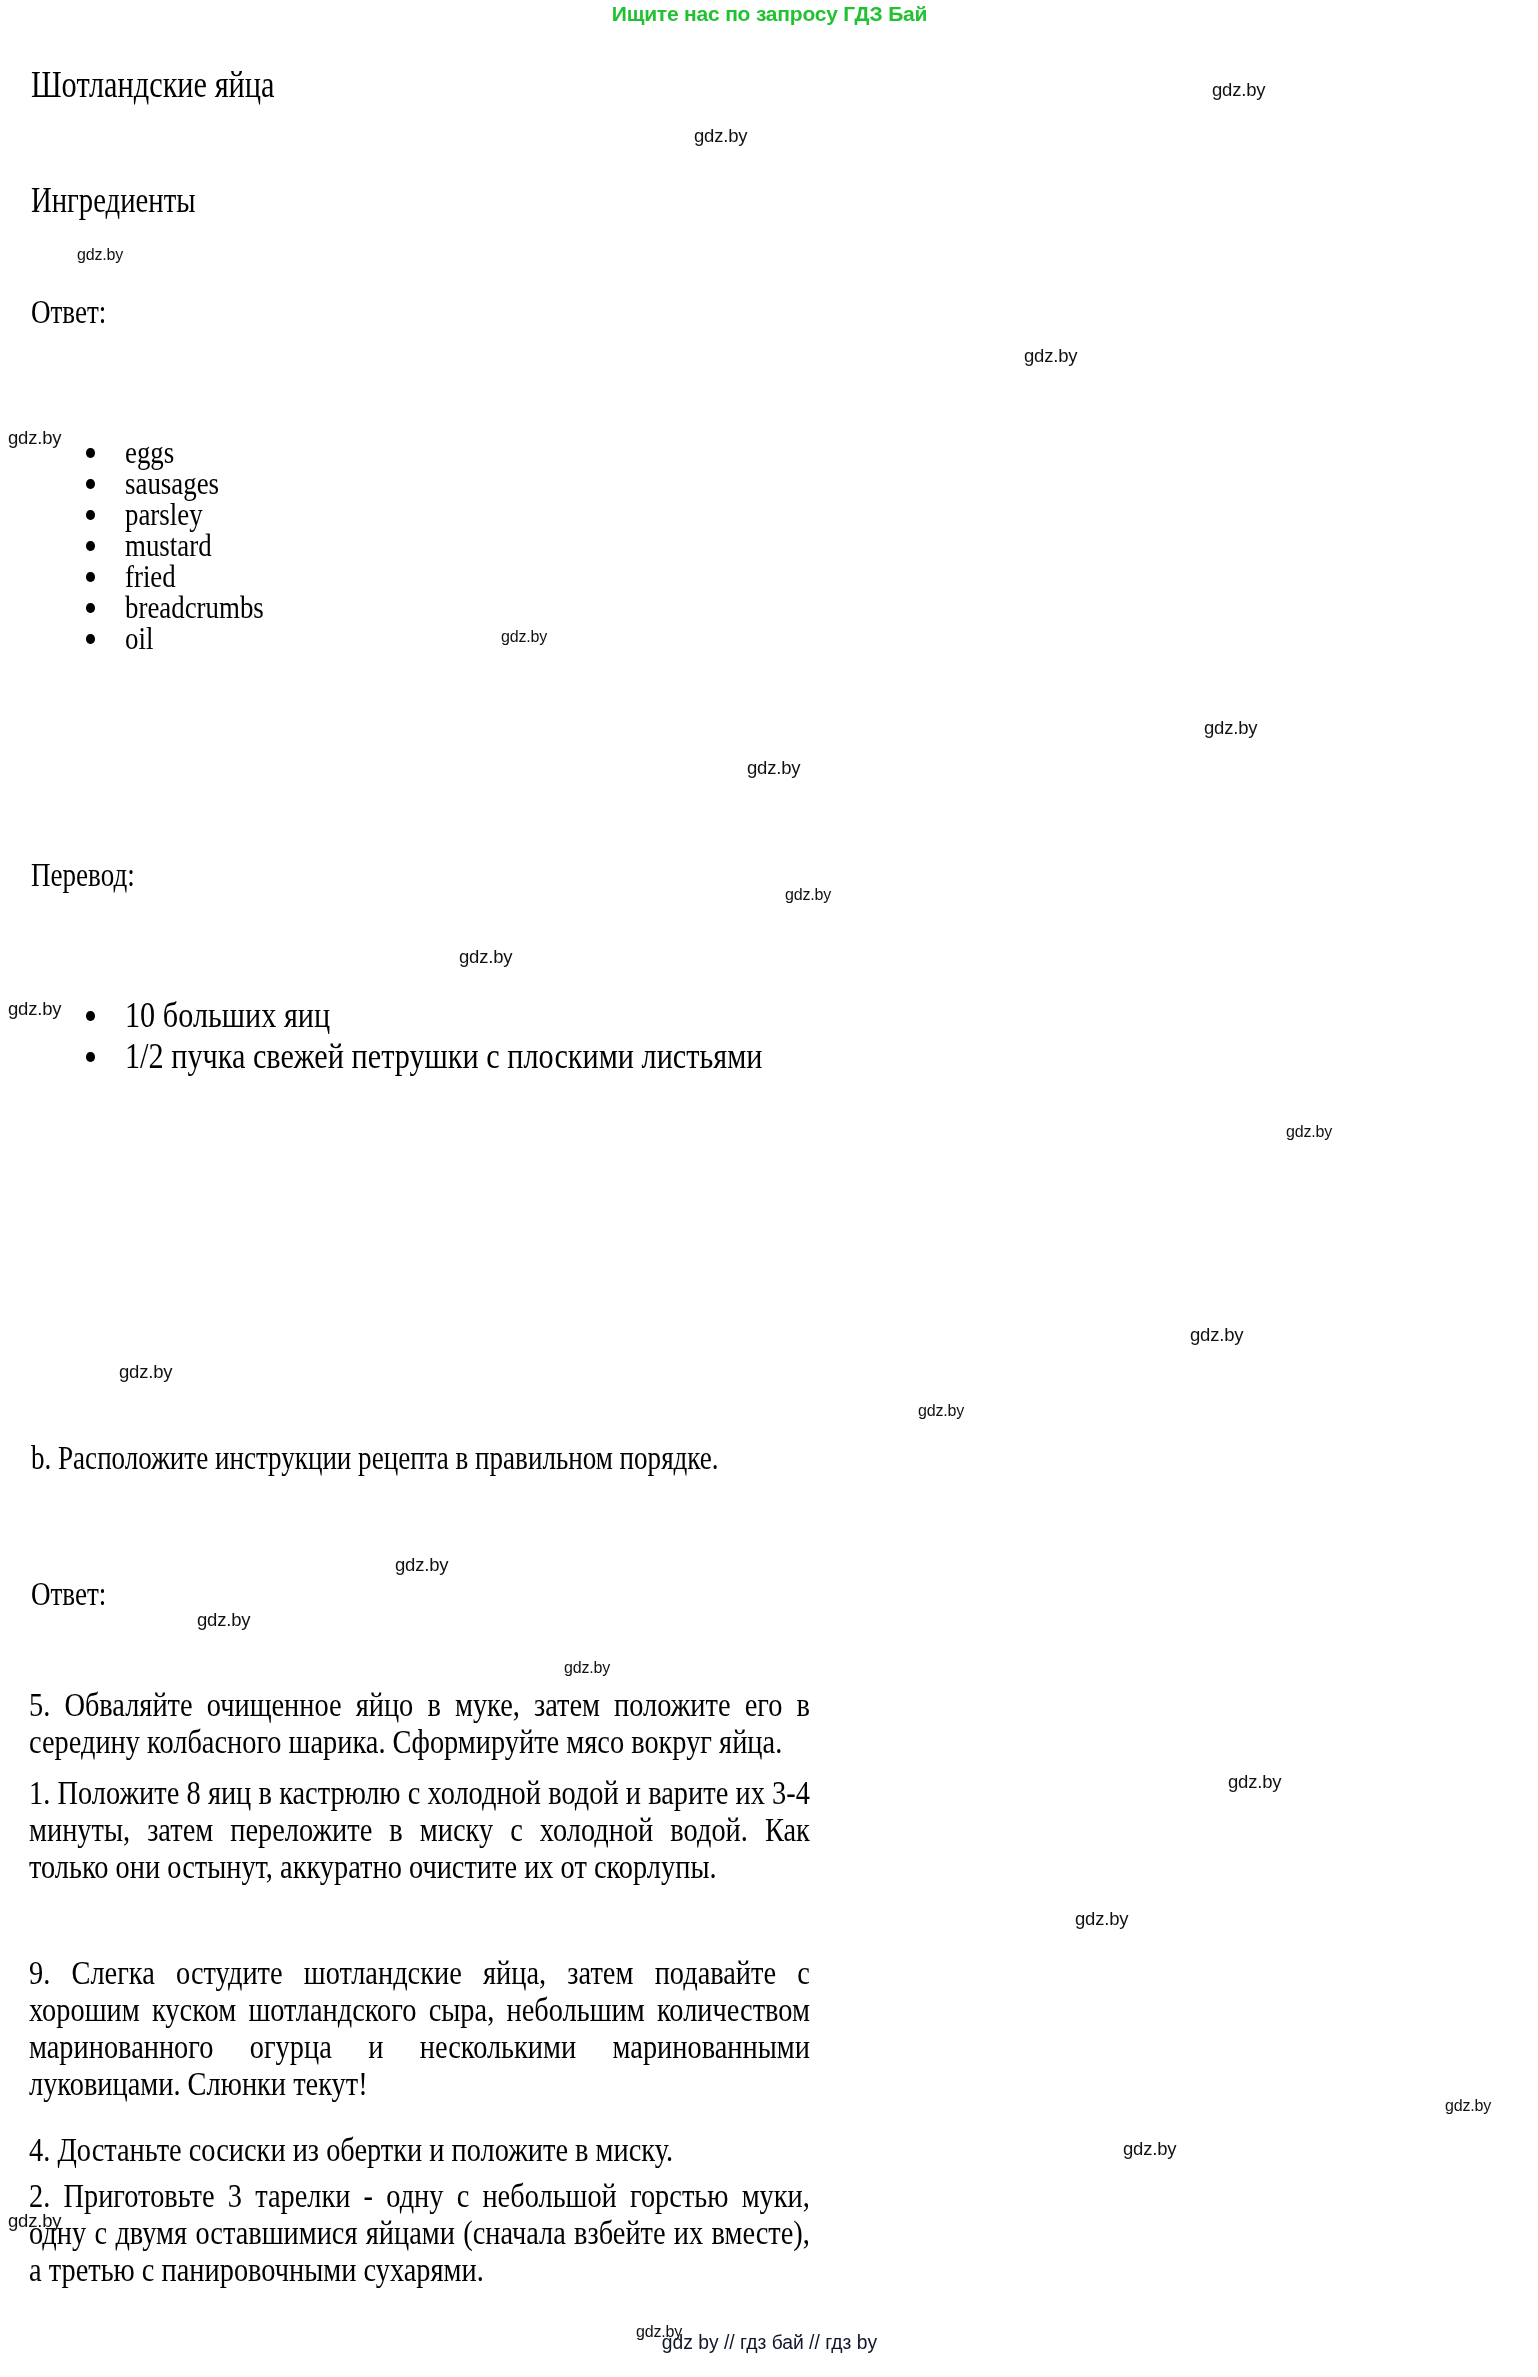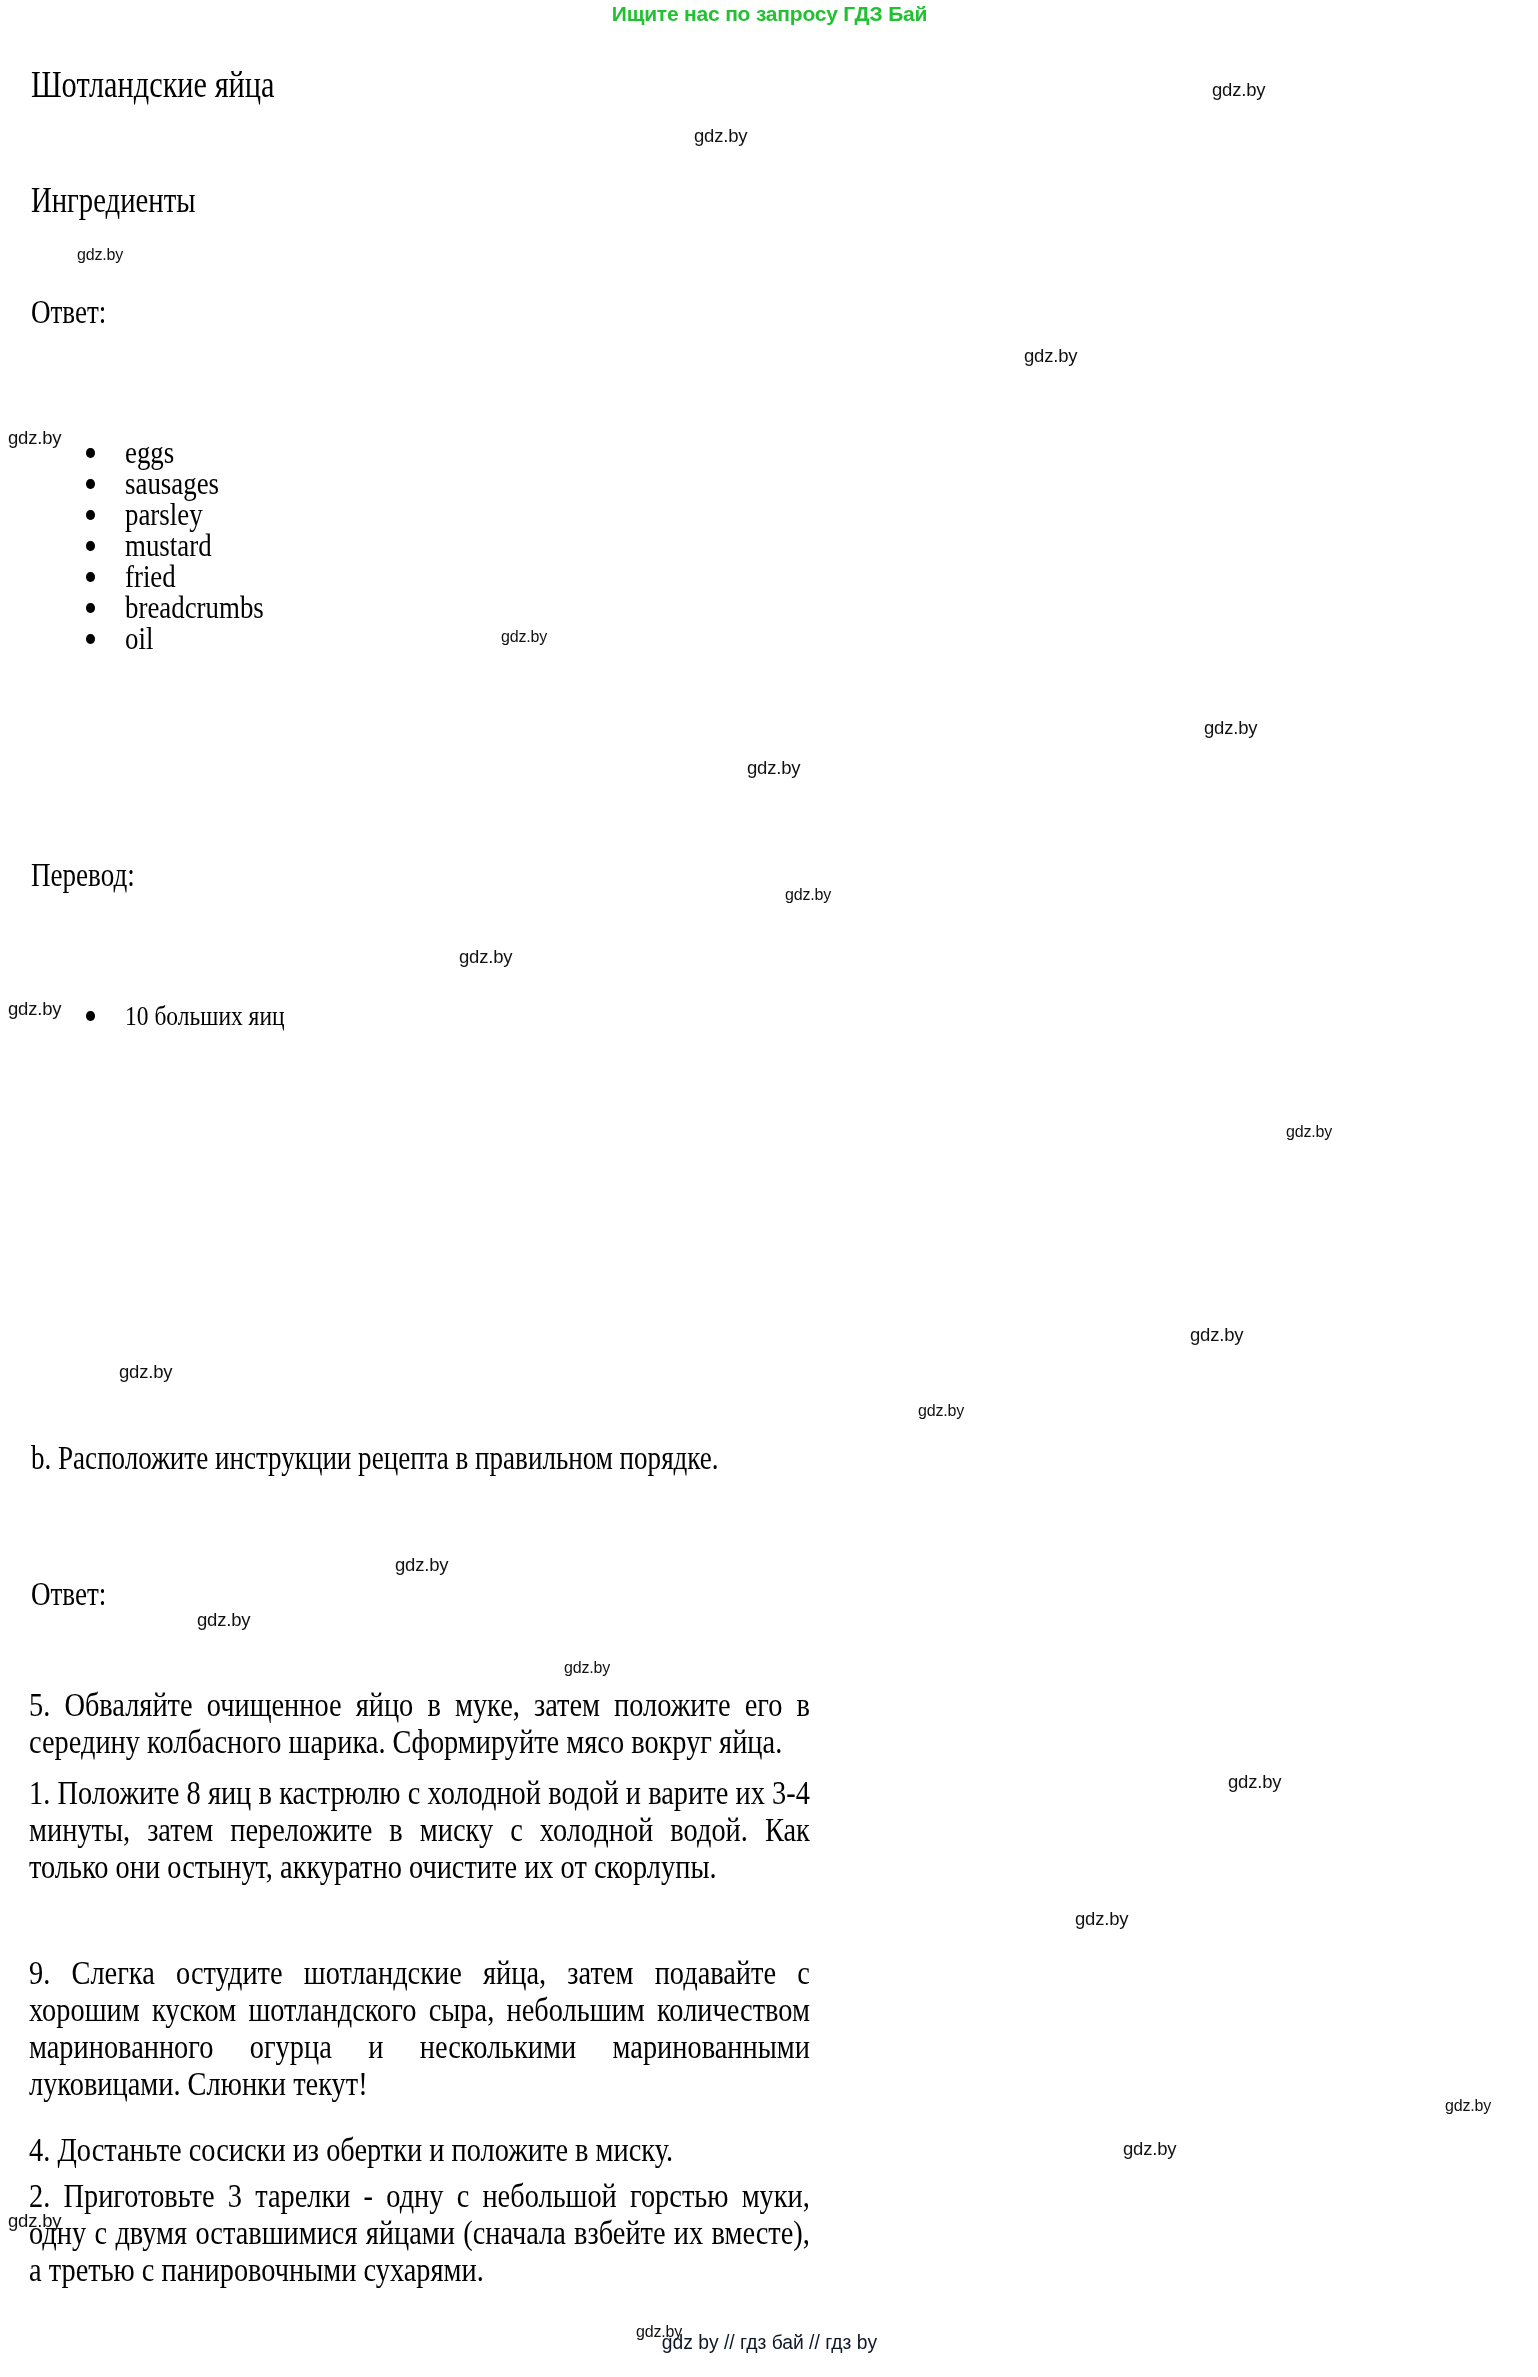--- a/index.html
+++ b/index.html
@@ -96,21 +96,21 @@
   .bullets li::before {
     content: "";
     position: absolute;
     left: 11.3px;
     top: 10.5px;
     width: 8.9px;
     height: 10.5px;
     background: #000;
     border-radius: 50%;
   }
-  .bullets.ru li { height: 41px; line-height: 39px; font-size: 28px; }
+  .bullets.ru li { height: 41px; line-height: 39px; font-size: 36px; }
   .bullets.ru li::before { top: 14.5px; }
 
   
   .para {
     position: absolute;
     font-family: "Liberation Serif", "DejaVu Serif", serif;
     font-size: 33px;
     color: #000;
     text-align: justify;
     text-align-last: left;
@@ -177,20 +177,21 @@
       <li><span class="txt">mustard</span></li>
       <li><span class="txt">fried</span></li>
       <li><span class="txt">breadcrumbs</span></li>
       <li><span class="txt">oil</span></li>
     </ul>
 
   <div class="blk h-ans" style="left:31px; top:857px;">Перевод:</div>
 
   <ul class="bullets ru" style="left:63px; top:984px;" id="list-ru">
       <li><span class="txt">10 больших яиц</span></li>
+      <li><span class="txt">1/2 пучка свежей петрушки с плоскими листьями</span></li>
     </ul>
 
   <div class="blk h-ans" style="left:31px; top:1440px;">b. Расположите инструкции рецепта в правильном порядке.</div>
 
   <div class="blk h-ans" style="left:31px; top:1576px;">Ответ:</div>
 
   <div class="para" style="left:29px; top:1687px; width:908px;">5. Обваляйте очищенное яйцо в муке, затем положите его в середину колбасного шарика. Сформируйте мясо вокруг яйца.</div>
 
   <div class="para" style="left:29px; top:1775px; width:908px;">1. Положите 8 яиц в кастрюлю с холодной водой и варите их 3-4 минуты, затем переложите в миску с холодной водой. Как только они остынут, аккуратно очистите их от скорлупы.</div>
 

